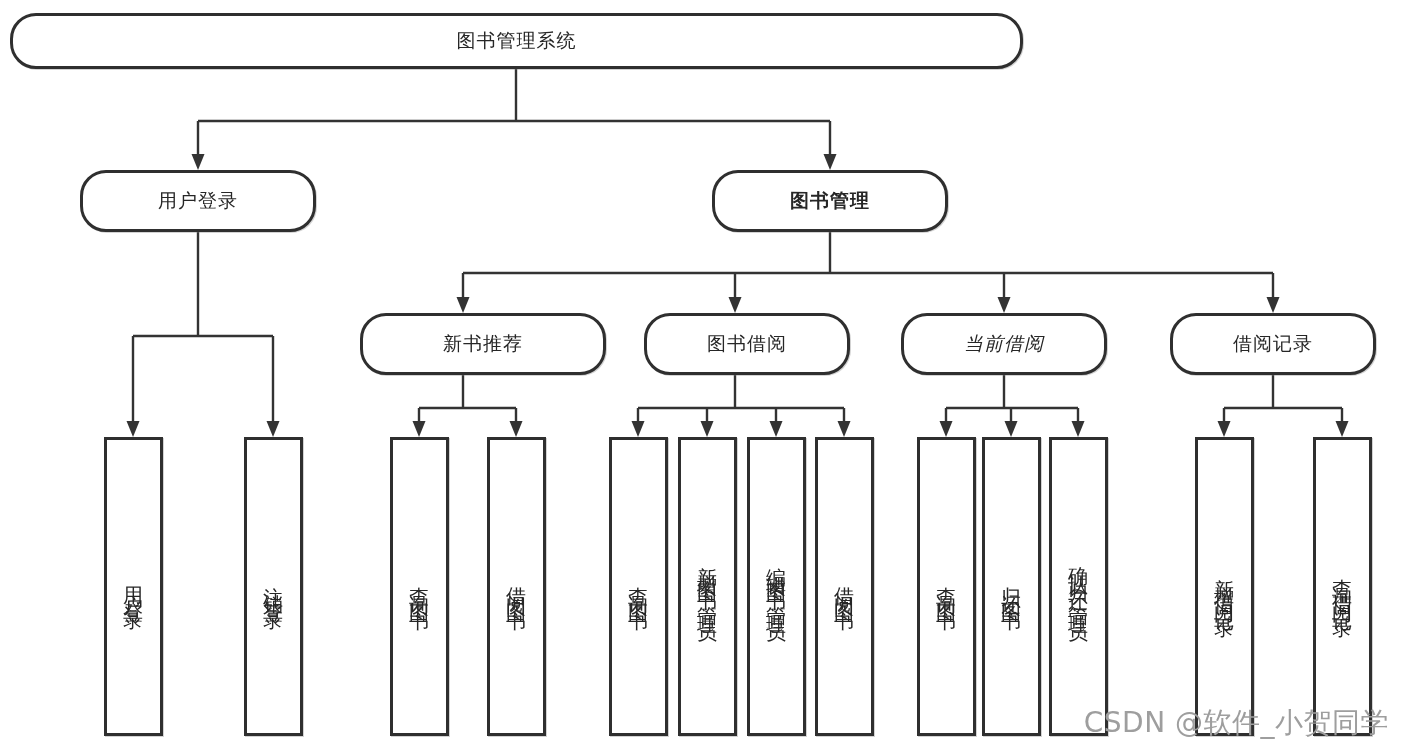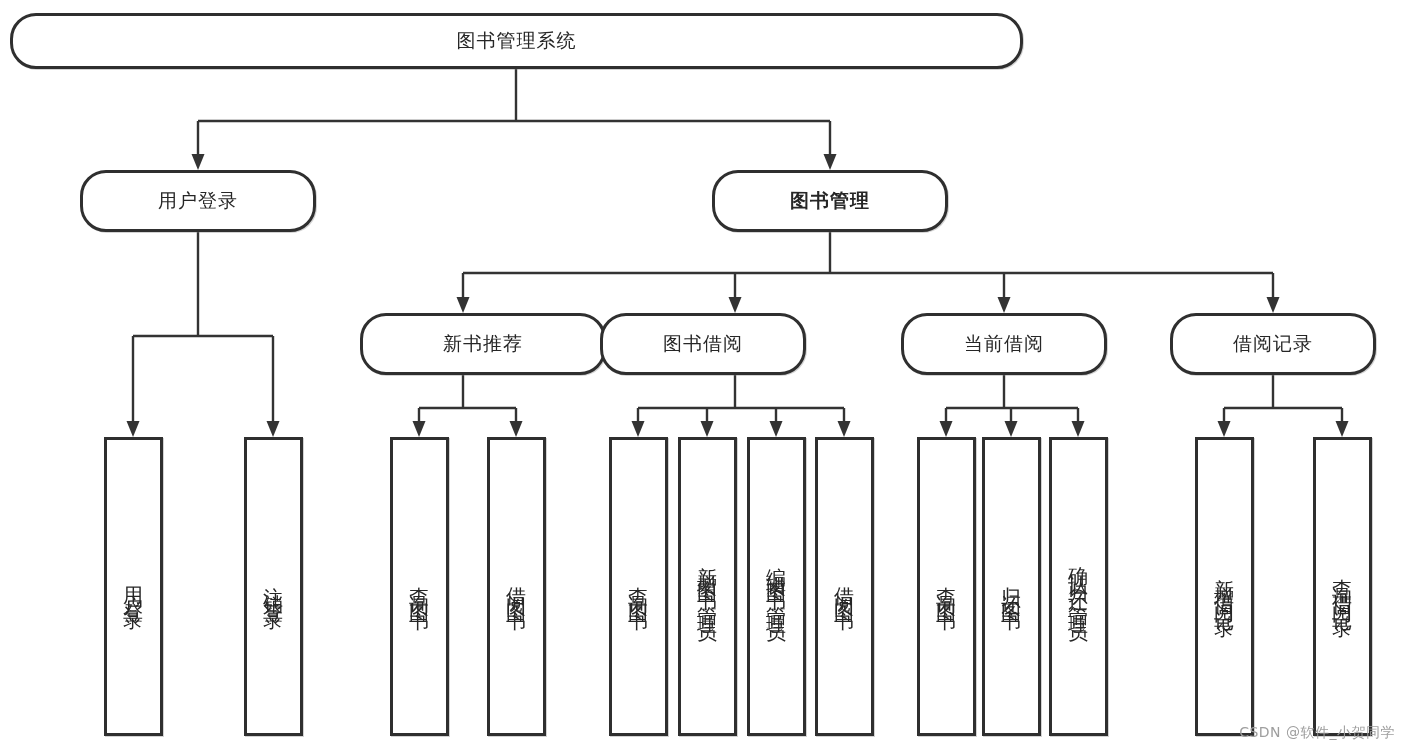--- a/index.html
+++ b/index.html
@@ -40,23 +40,23 @@
     max-height: 100%;
   }
   #connectors {
     position: absolute;
     left: 0;
     top: 0;
     pointer-events: none;
   }
   #watermark {
     position: absolute;
-    right: 10px;
+    right: 16px;
     bottom: 5px;
-    font-size: 14px;
+    font-size: 28px;
     color: #9e9e9e;
     letter-spacing: 0.5px;
     white-space: nowrap;
   }
 </style>
 </head>
 <body>
 
 <div id="canvas">
 
@@ -91,22 +91,22 @@
       <polygon points="1335.5,421 1348.5,421 1342,437"></polygon>
     </g>
   </svg>
 
   <div class="box hbox" style="left:10px; top:13px; width:1013px; height:56px;">图书管理系统</div>
 
   <div class="box hbox" style="left:80px; top:170px; width:236px; height:62px;">用户登录</div>
   <div class="box hbox" style="left:712px; top:170px; width:236px; height:62px;font-weight:bold;">图书管理</div>
 
   <div class="box hbox" style="left:360px; top:313px; width:246px; height:62px;">新书推荐</div>
-  <div class="box hbox" style="left:600px; top:313px; width:206px; height:62px;">图书借阅</div>
-  <div class="box hbox" style="left:901px; top:313px; width:206px; height:62px;">当前借阅</div>
+  <div class="box hbox" style="left:644px; top:313px; width:206px; height:62px;">图书借阅</div>
+  <div class="box hbox" style="left:901px; top:313px; width:206px; height:62px;font-style:italic;">当前借阅</div>
   <div class="box hbox" style="left:1170px; top:313px; width:206px; height:62px;">借阅记录</div>
 
   <div class="box vbox" style="left:104px; top:437px; width:59px; height:299px;">
       <span>用户登录</span>
     </div>
   <div class="box vbox" style="left:244px; top:437px; width:59px; height:299px;">
       <span>注销登录</span>
     </div>
 
   <div class="box vbox" style="left:390px; top:437px; width:59px; height:299px;">

